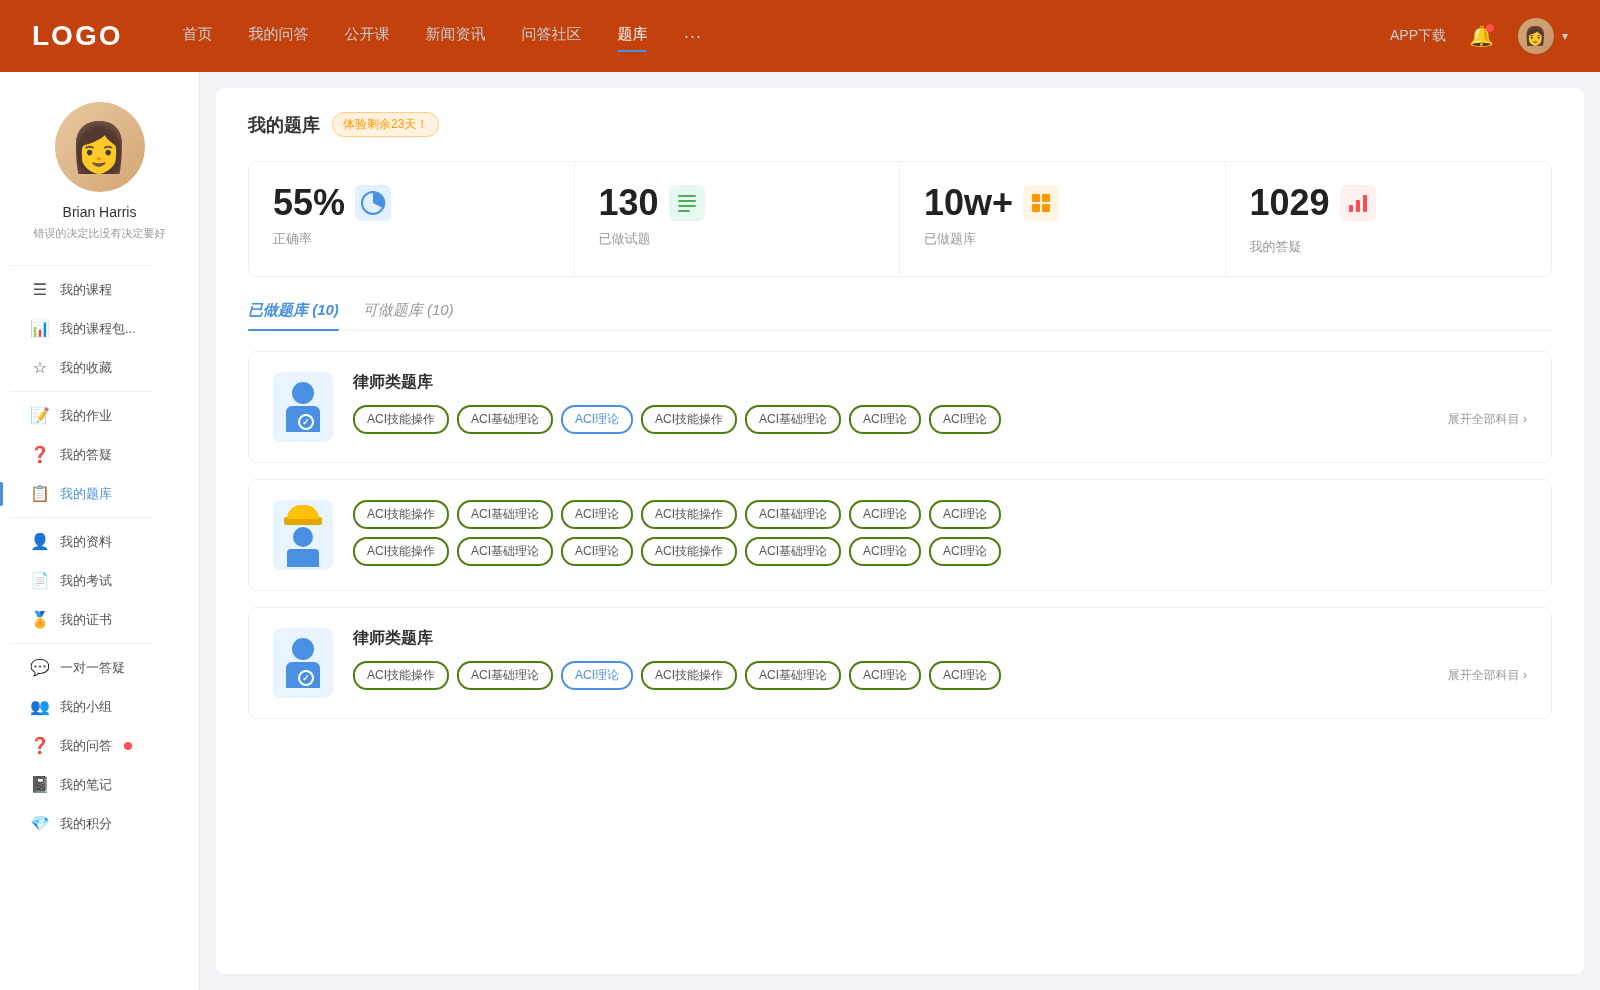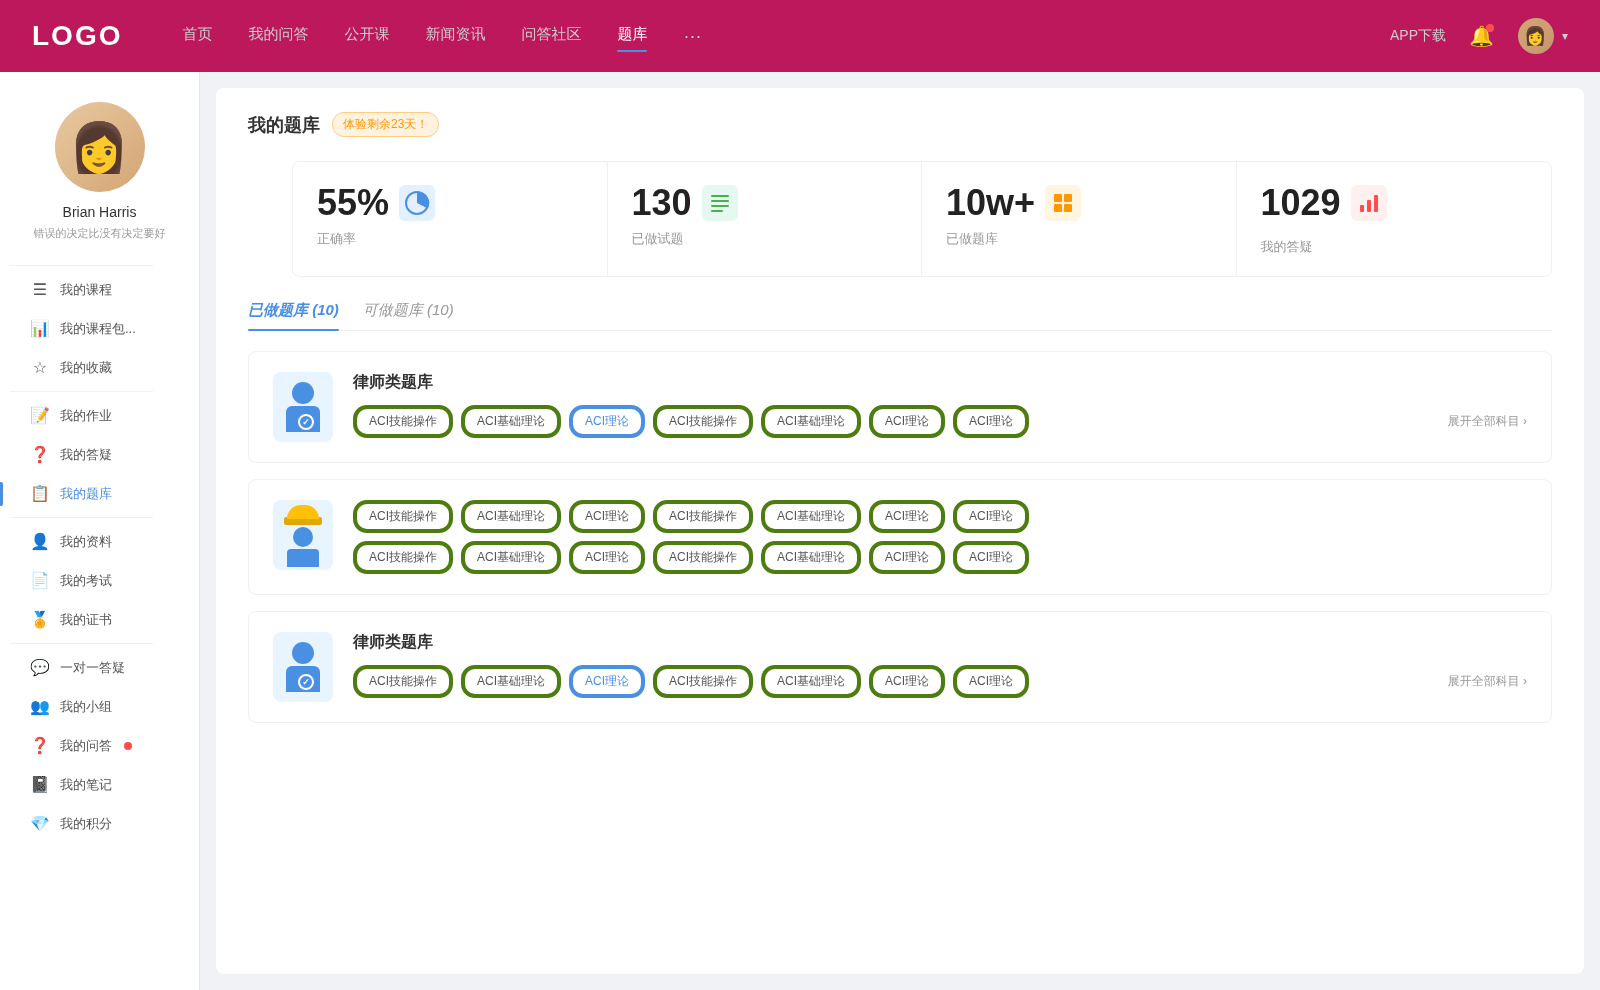--- a/index.html
+++ b/index.html
@@ -1,20 +1,20 @@
 <!DOCTYPE html>
 <html><head>
   <meta charset="utf-8">
   <style>
     * { margin: 0; padding: 0; box-sizing: border-box; }
     body { font-family: -apple-system, BlinkMacSystemFont, 'PingFang SC', 'Microsoft YaHei', sans-serif; background: #f0f2f5; width: 1600px; height: 990px; overflow: hidden; }
 
     
     .topnav {
-      width: 100%; height: 72px; background: #be185d;
+      width: 100%; height: 72px; background: #c2410c;
       display: flex; align-items: center; padding: 0 32px;
       position: fixed; top: 0; left: 0; z-index: 100;
     }
     .nav-logo {
       font-size: 28px; font-weight: 900; color: #fff;
       letter-spacing: 2px; margin-right: 60px; min-width: 80px;
     }
     .nav-links { display: flex; align-items: center; gap: 36px; flex: 1; }
     .nav-link {
       color: #ccc; font-size: 15px; cursor: pointer; position: relative;
@@ -98,21 +98,21 @@
     .page-title { font-size: 18px; font-weight: 600; color: #333; }
     .trial-badge {
       background: #fff3e0; color: #ff9800; font-size: 12px;
       padding: 3px 10px; border-radius: 12px; border: 1px solid #ffcc80;
     }
 
     
     .stats-row {
       display: grid; grid-template-columns: repeat(4, 1fr);
       gap: 0; border: 1px solid #f0f0f0; border-radius: 8px;
-      margin-bottom: 24px; overflow: hidden; margin-left: 44px;
+      margin-bottom: 24px; overflow: hidden;
     }
     .stat-item {
       padding: 20px 24px; display: flex; flex-direction: column;
       border-right: 1px solid #f0f0f0; position: relative;
     }
     .stat-item:last-child { border-right: none; gap: 8px; }
     .stat-value-row { display: flex; align-items: center; gap: 10px; margin-bottom: 6px; }
     .stat-value { font-size: 36px; font-weight: 700; color: #222; }
     .stat-icon-box {
       width: 36px; height: 36px; border-radius: 6px;
@@ -146,21 +146,21 @@
     .qbank-header { display: flex; align-items: flex-start; gap: 20px; }
     .qbank-icon-wrap {
       width: 60px; height: 70px; min-width: 60px;
       display: flex; align-items: center; justify-content: center;
       background: #e8f4ff; border-radius: 8px; position: relative;
     }
     .qbank-info { flex: 1; }
     .qbank-name { font-size: 16px; font-weight: 600; color: #333; margin-bottom: 12px; }
     .tags-row { display: flex; flex-wrap: wrap; gap: 8px; align-items: center; }
     .tag {
-      padding: 4px 12px; border: 4px solid #4d7c0f; border-radius: 14px;
+      padding: 4px 12px; border: 2px solid #4d7c0f; border-radius: 14px;
       font-size: 12px; color: #555; cursor: pointer; white-space: nowrap;
     }
     .tag.active-tag {
       border-color: #4a90e2; color: #4a90e2; background: #fff;
     }
     .expand-link {
       margin-left: auto; color: #999; font-size: 12px; cursor: pointer; white-space: nowrap;
     }
     .collapse-link {
       display: flex; justify-content: flex-end; margin-top: 8px;

